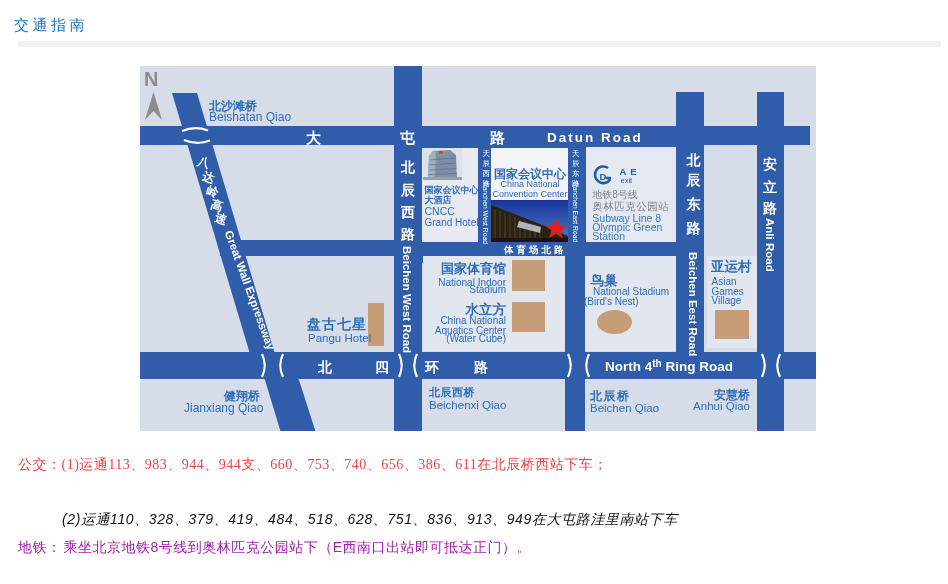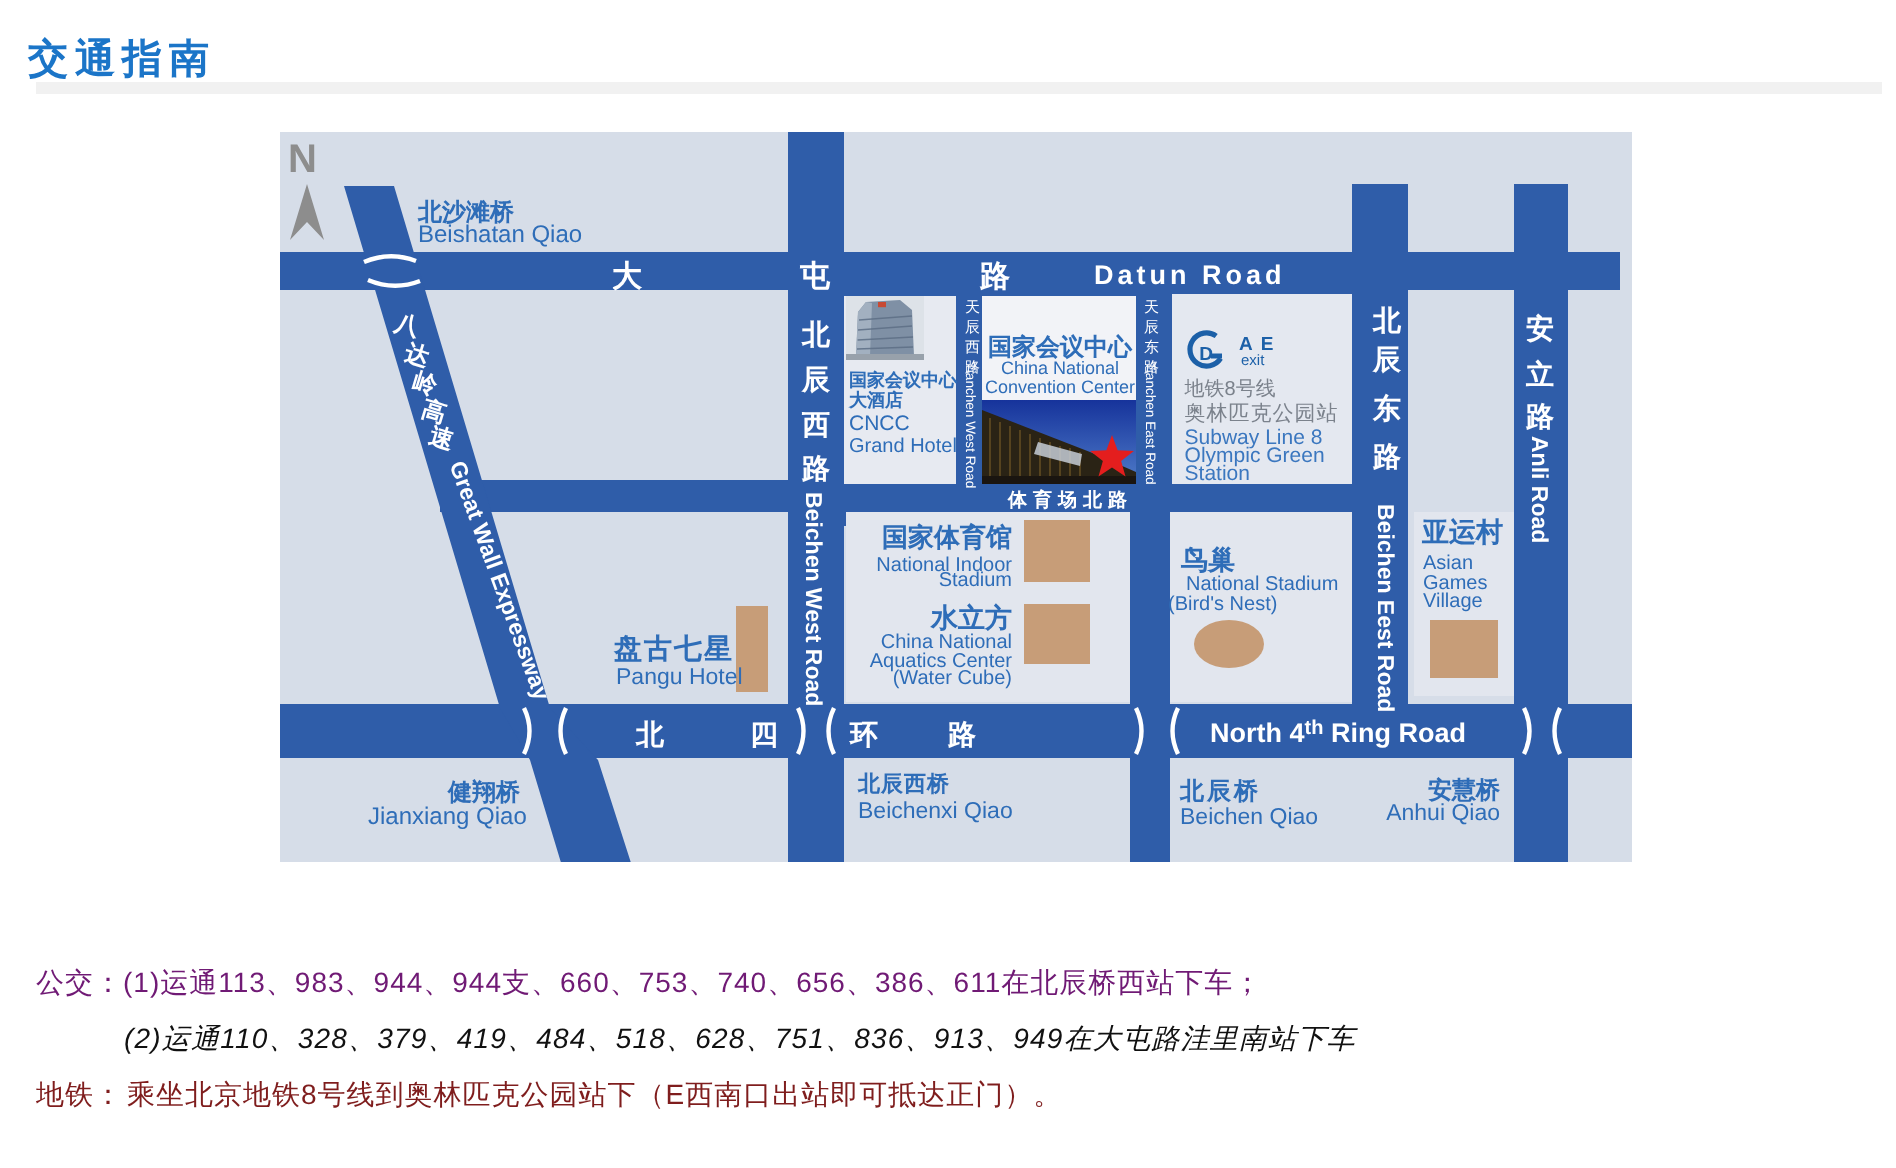--- a/index.html
+++ b/index.html
@@ -2,21 +2,21 @@
 <html><head>
 <meta charset="utf-8">
 <style>
 html,body{margin:0;padding:0;background:#fff;}
 body{width:948px;height:584px;overflow:hidden;position:relative;font-family:"Liberation Sans",sans-serif;}
 .abs{position:absolute;}
 </style>
 </head>
 <body>
 
-<div class="abs" style="left:14px;top:16px;font-size:20px;font-weight:bold;color:#1b75c8;letter-spacing:3.5px;">交通指南</div>
+<div class="abs" style="left:14px;top:16px;font-size:15px;font-weight:normal;color:#1b75c8;letter-spacing:3.5px;">交通指南</div>
 
 <div class="abs" style="left:18px;top:41px;width:923px;height:6px;background:#f1f1f1;"></div>
 
 <svg class="abs" style="left:140px;top:66px;" width="676" height="365" viewBox="0 0 676 365">
   <defs>
     <linearGradient id="sky" x1="0" y1="0" x2="0" y2="1">
       <stop offset="0" stop-color="#16339b"></stop>
       <stop offset="1" stop-color="#4f7cc9"></stop>
     </linearGradient>
   </defs>
@@ -198,17 +198,17 @@
   <text x="479.5" y="109" font-size="9.5" font-weight="bold" fill="#1c60a8" letter-spacing="4">AE</text>
   <text x="480.5" y="116.5" font-size="7.5" fill="#1c60a8">exit</text>
 
   <text x="452.3" y="131.5" font-size="10" fill="#7b828c">地铁8号线</text>
   <text x="452.3" y="143.8" font-size="10.5" fill="#7b828c" letter-spacing="0.5">奥林匹克公园站</text>
   <text x="452.3" y="155.8" font-size="10.5" fill="#3b77bf">Subway Line 8</text>
   <text x="452.3" y="164.8" font-size="10.5" fill="#3b77bf">Olympic Green</text>
   <text x="452.3" y="173.8" font-size="10.5" fill="#3b77bf">Station</text>
 </svg>
 
-<div class="abs" style="left:18px;top:483px;font-size:14px;color:#701a75;white-space:nowrap;letter-spacing:0.5px;">公交：(1)运通113、983、944、944支、660、753、740、656、386、611在北辰桥西站下车；</div>
+<div class="abs" style="left:18px;top:456px;font-size:14px;color:#ef4444;white-space:nowrap;letter-spacing:0.5px;font-family:Liberation Serif, serif;">公交：(1)运通113、983、944、944支、660、753、740、656、386、611在北辰桥西站下车；</div>
 
 <div class="abs" style="left:62px;top:511px;font-size:14px;color:#111;white-space:nowrap;letter-spacing:0.6px;font-style:italic;">(2)运通110、328、379、419、484、518、628、751、836、913、949在大屯路洼里南站下车</div>
 
-<div class="abs" style="left:18px;top:539px;font-size:14px;color:#7f1d1d;white-space:nowrap;letter-spacing:0.5px;">地铁：<span style="margin-left:2px;">乘坐北京地铁8号线到奥林匹克公园站下（E西南口出站即可抵达正门）。</span></div>
+<div class="abs" style="left:18px;top:539px;font-size:14px;color:#a21caf;white-space:nowrap;letter-spacing:0.5px;">地铁：<span style="margin-left:2px;">乘坐北京地铁8号线到奥林匹克公园站下（E西南口出站即可抵达正门）。</span></div>
 
 </body></html>

